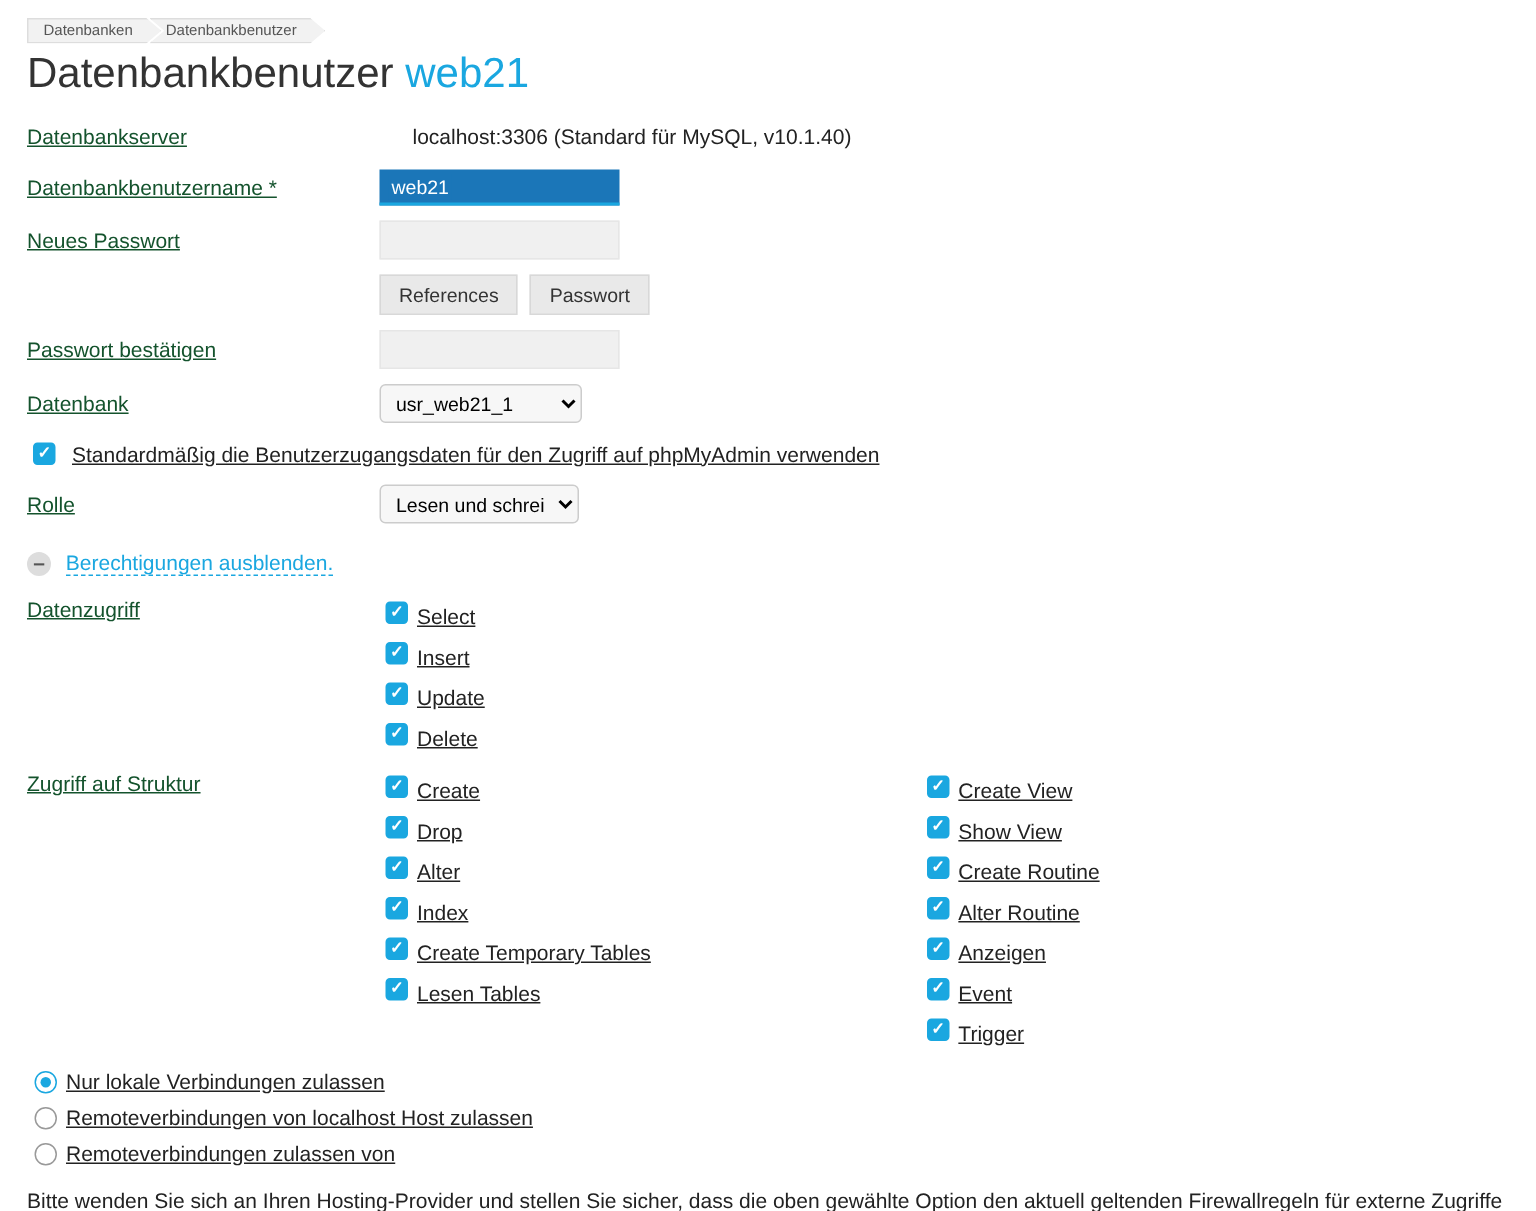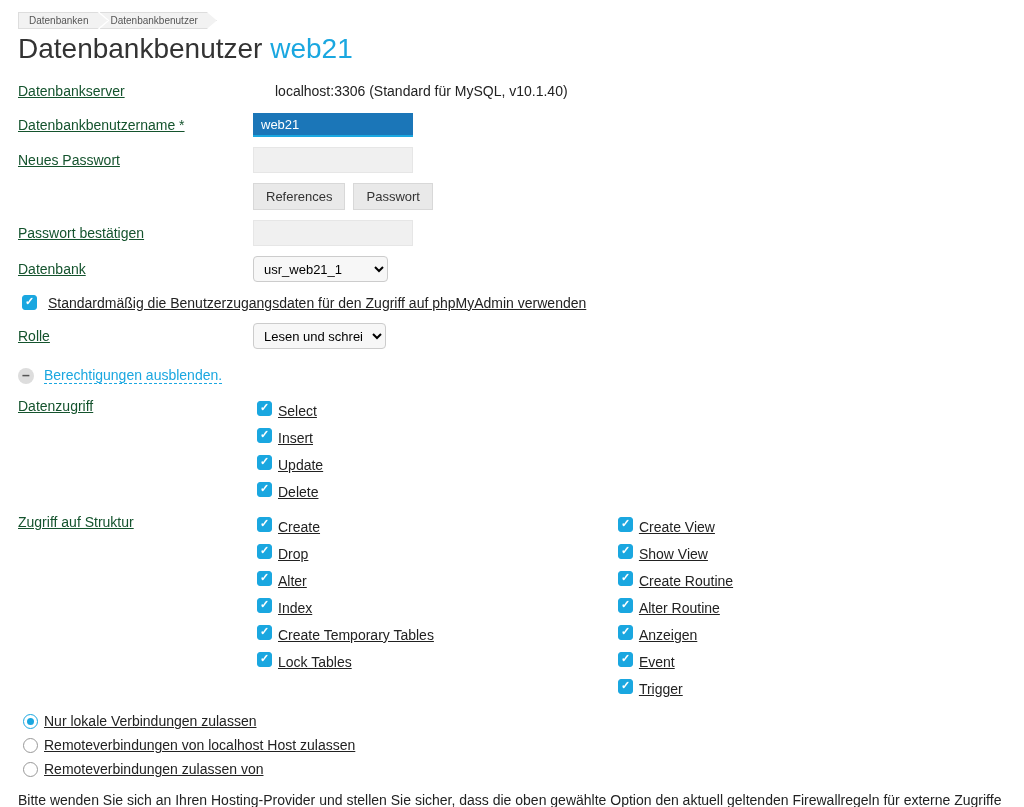--- a/index.html
+++ b/index.html
@@ -255,21 +255,21 @@
       <div class="perm-item">
           <input type="checkbox" checked="" style="">
           <span>Index</span>
         </div>
       <div class="perm-item">
           <input type="checkbox" checked="" style="">
           <span>Create Temporary Tables</span>
         </div>
       <div class="perm-item">
           <input type="checkbox" checked="" style="">
-          <span>Lock Tables</span>
+          <span>Lesen Tables</span>
         </div>
     </div>
     <div class="perm-col">
       <div class="perm-item">
           <input type="checkbox" checked="" style="">
           <span>Create View</span>
         </div>
       <div class="perm-item">
           <input type="checkbox" checked="" style="">
           <span>Show View</span>

